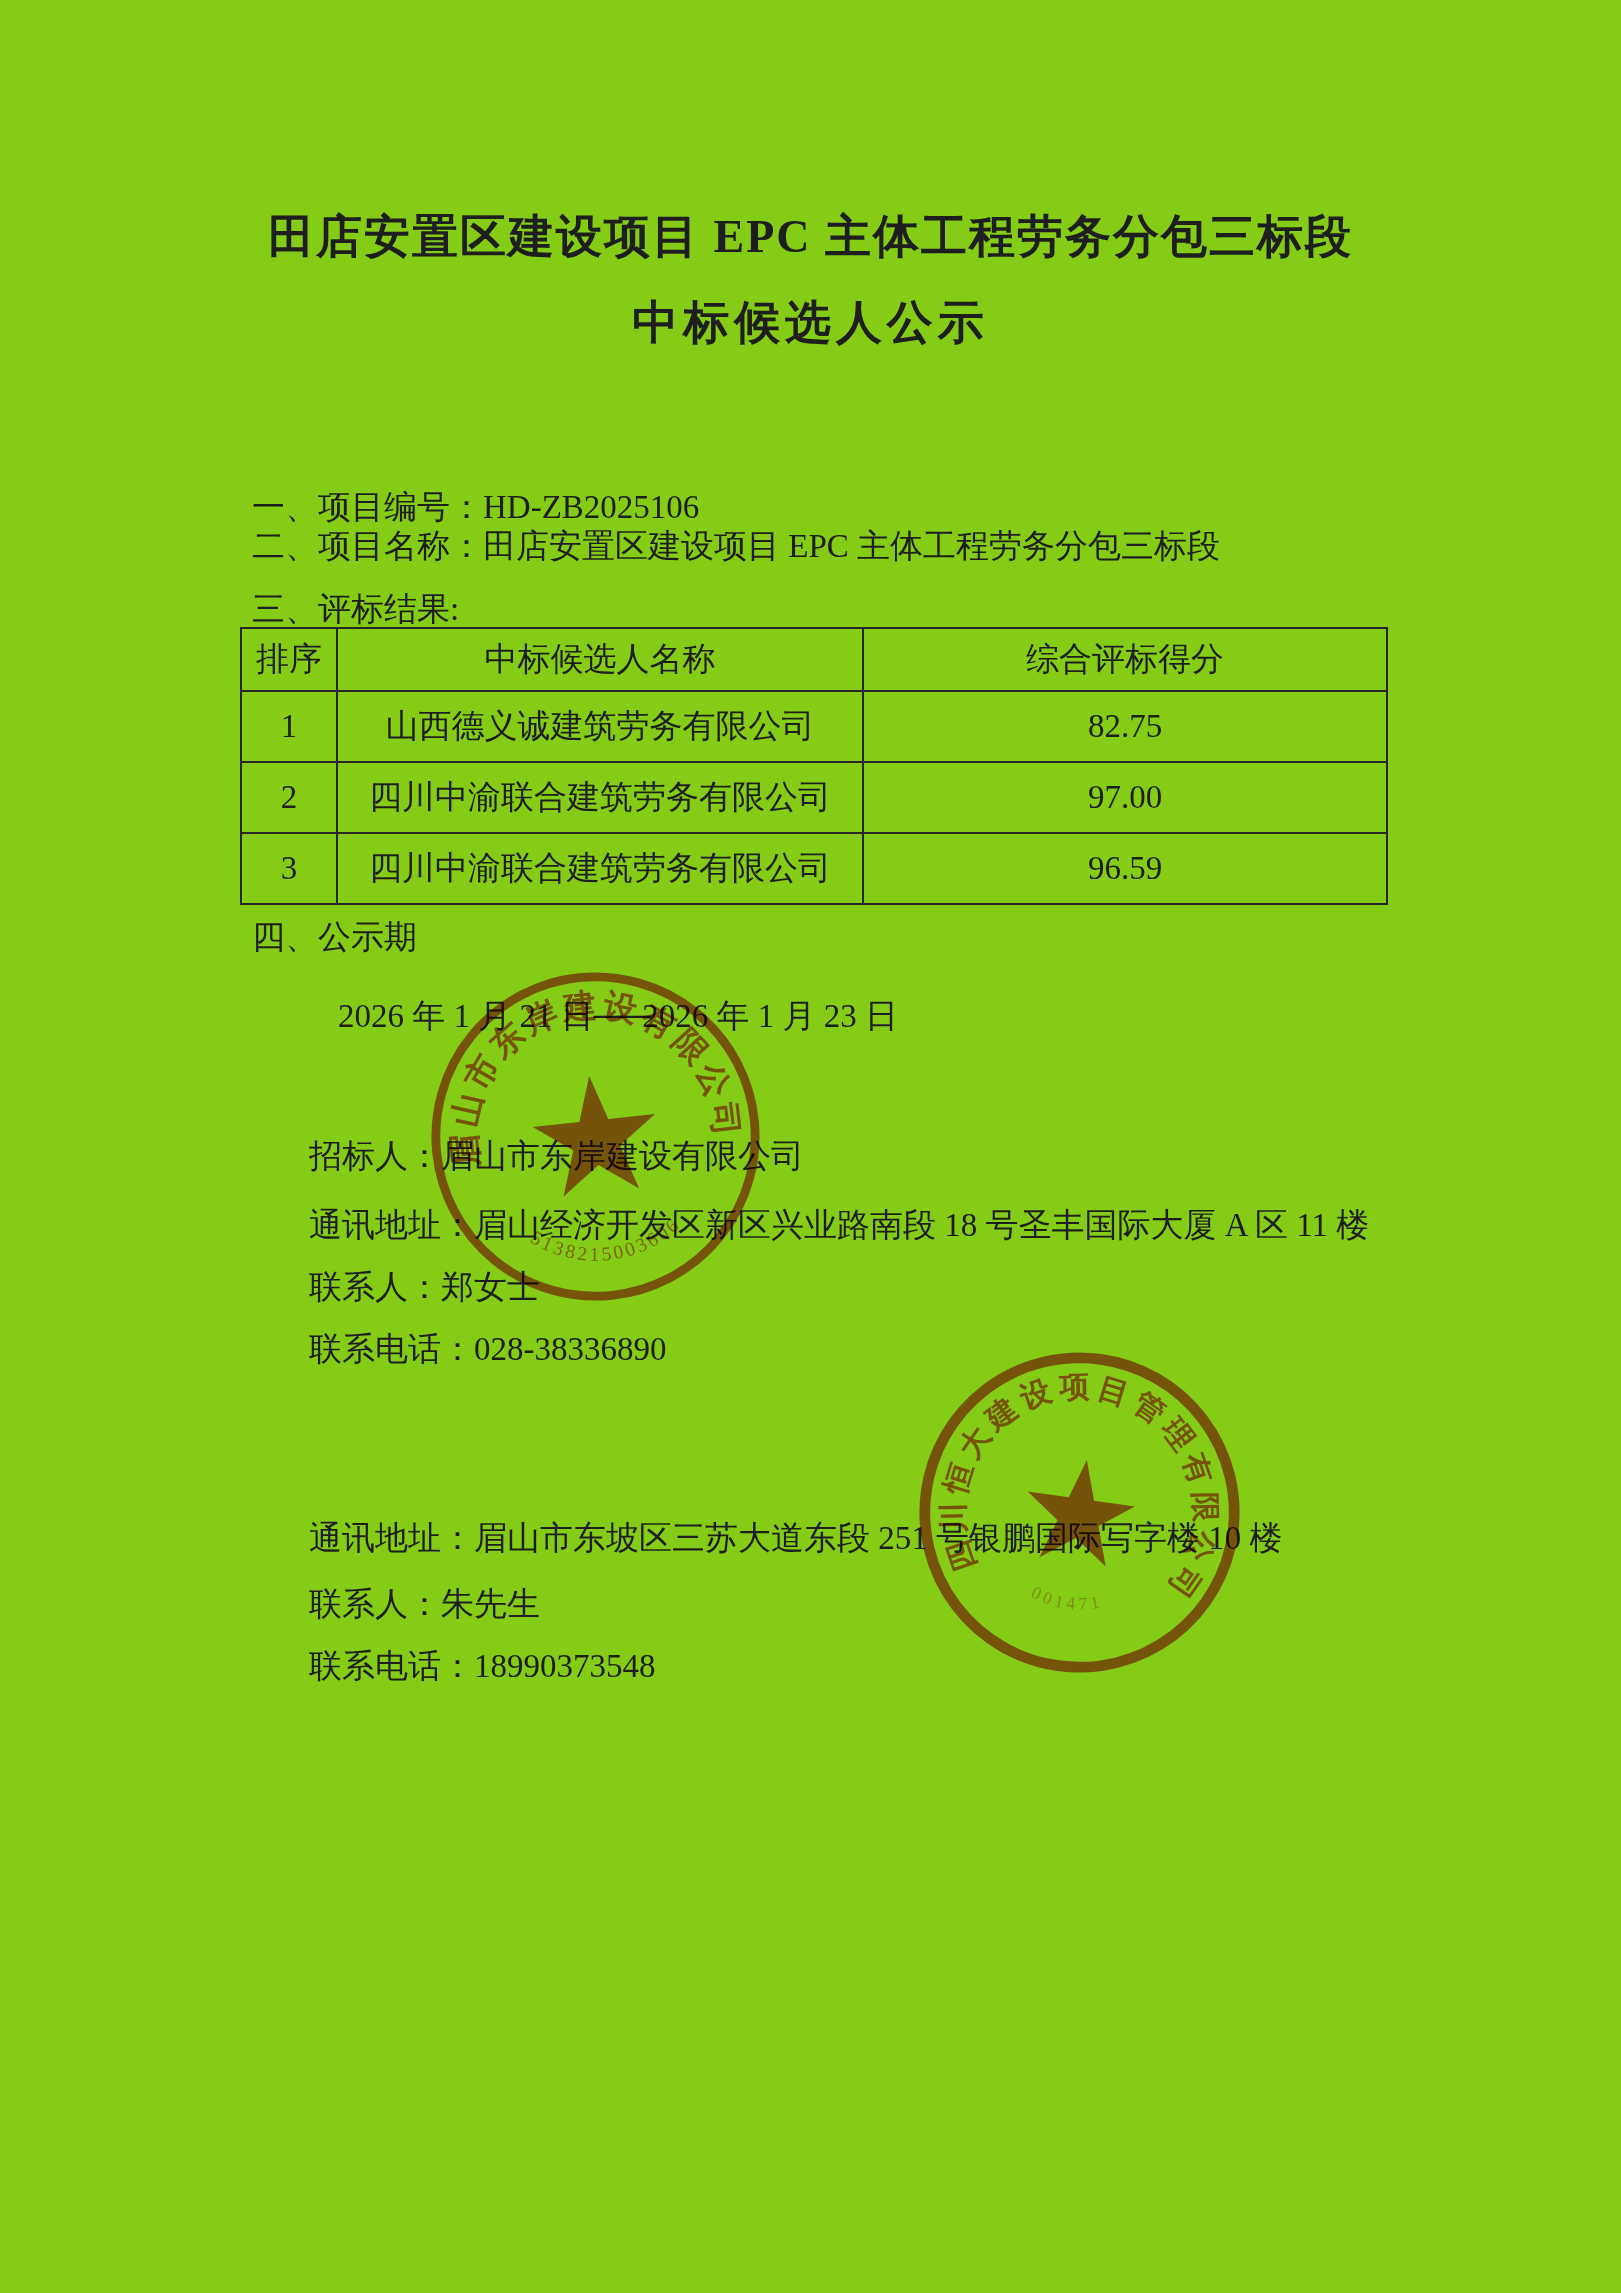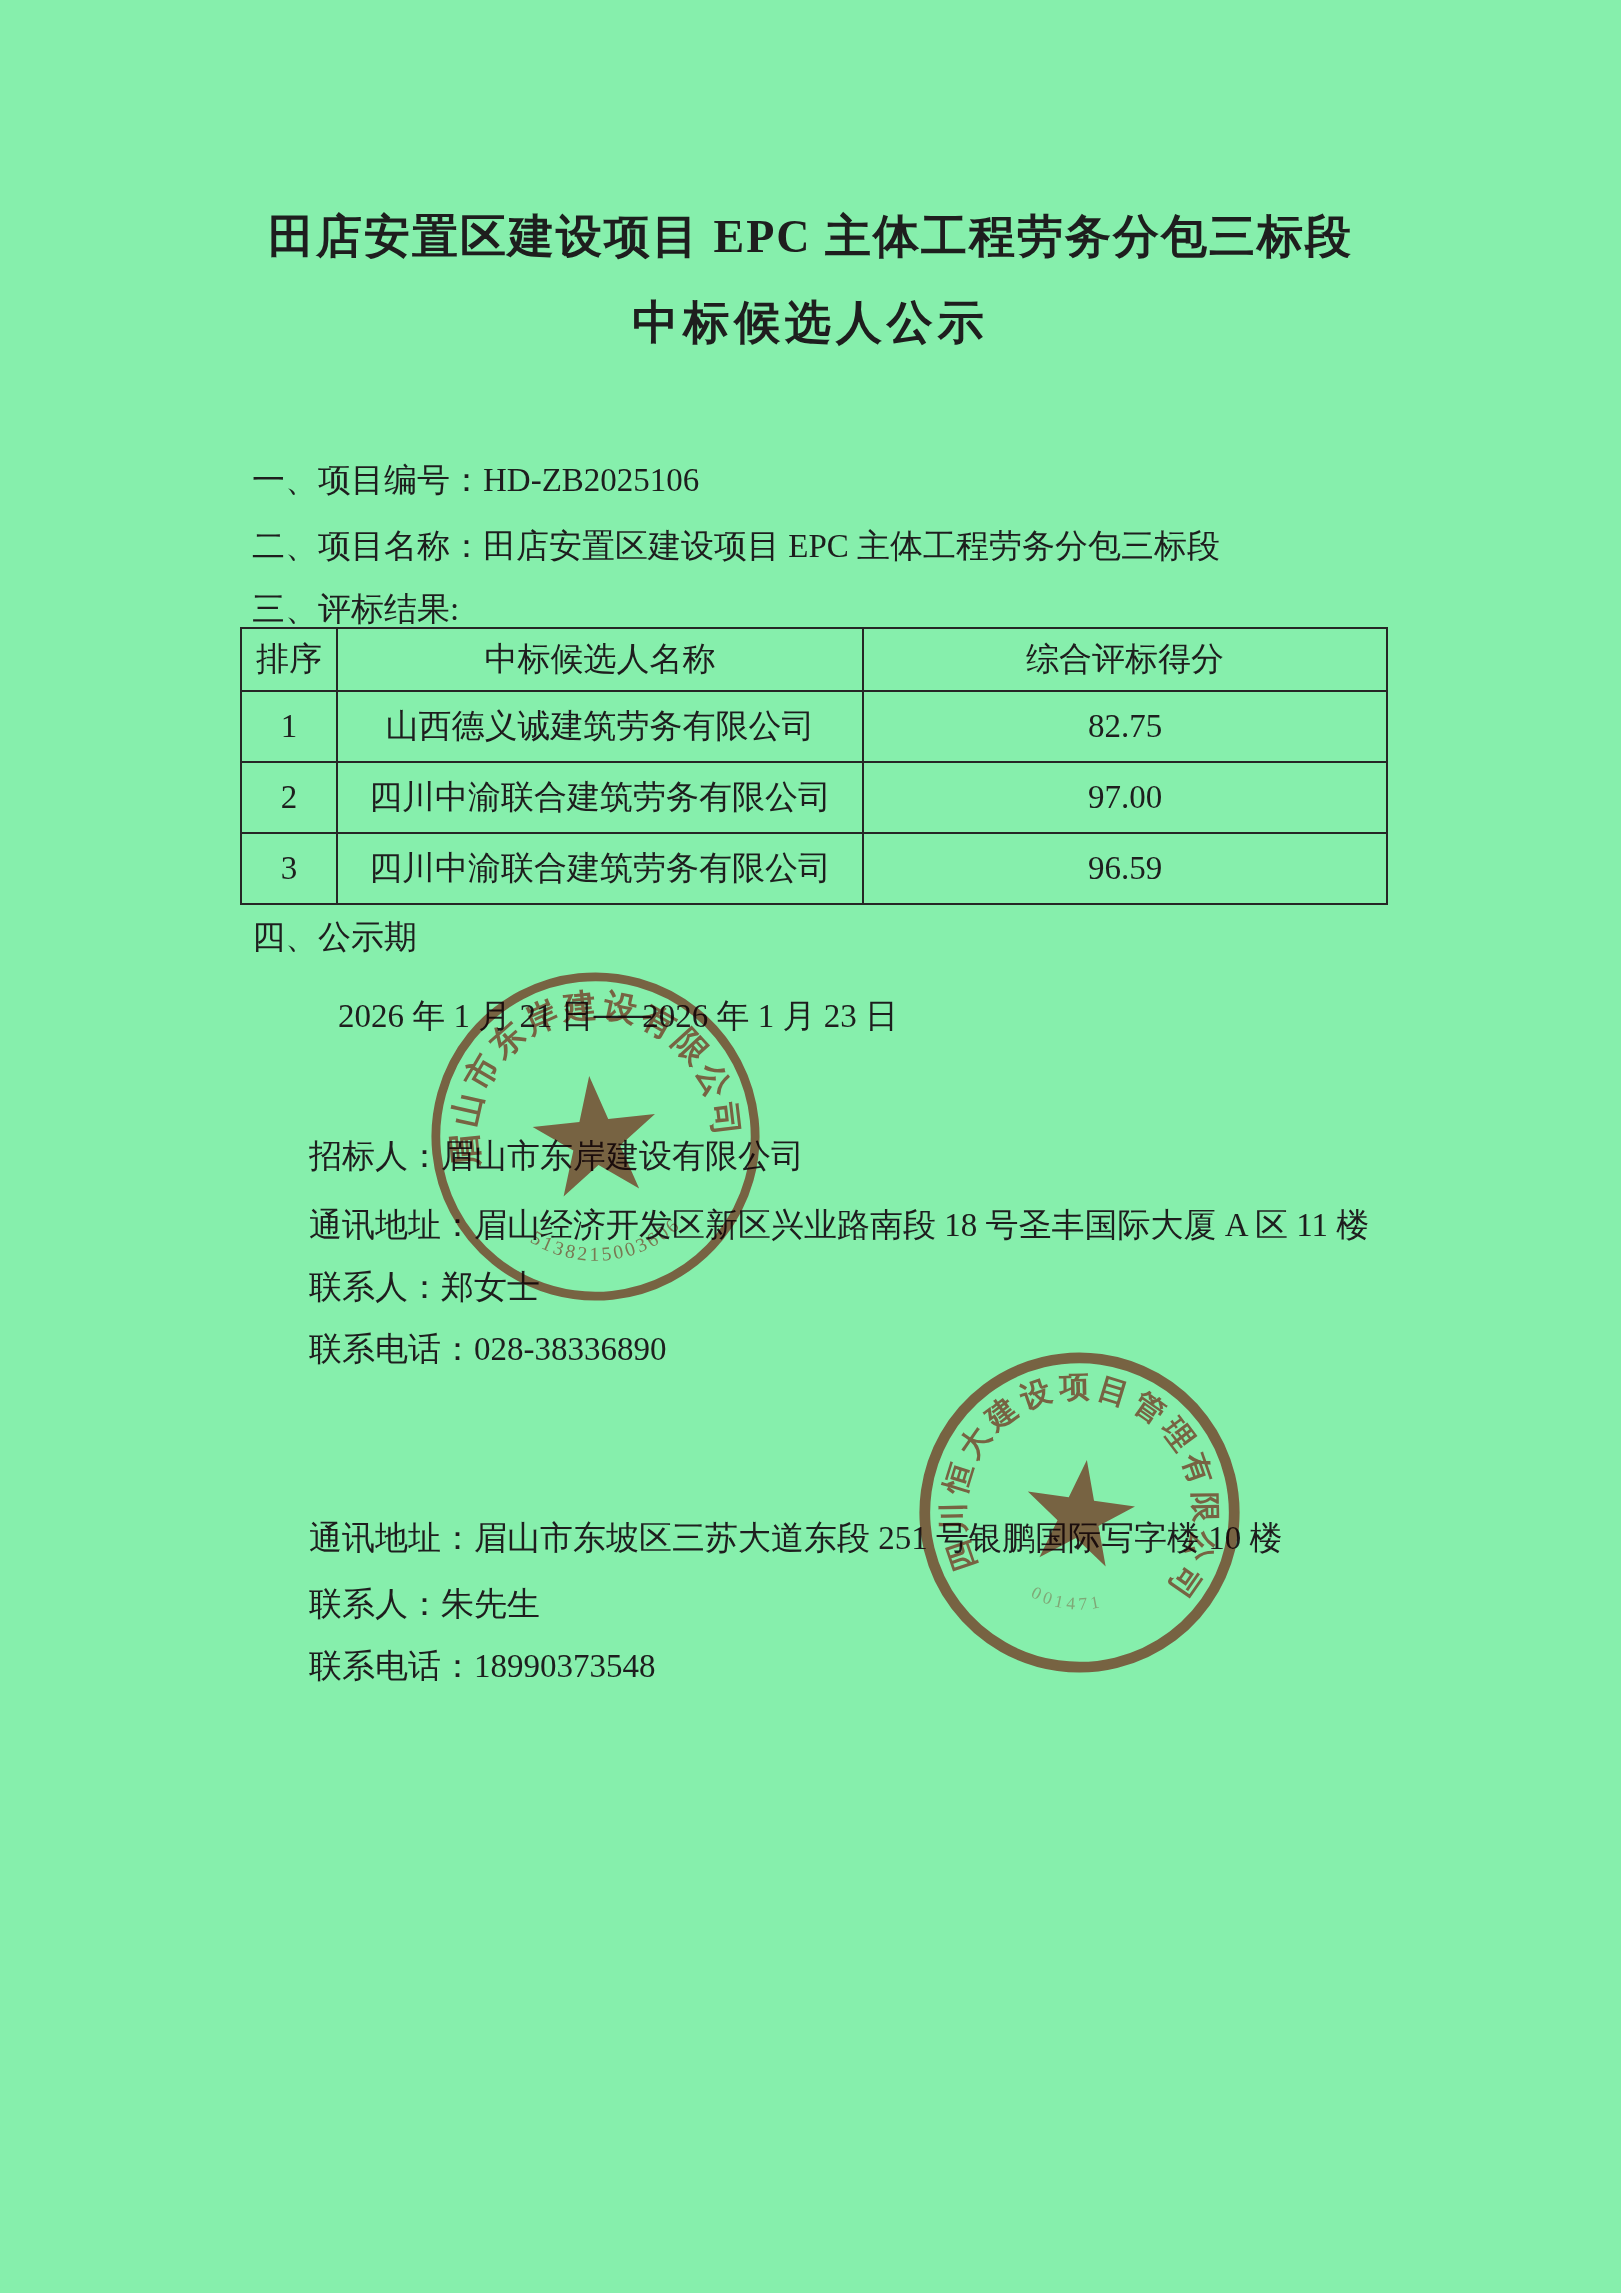--- a/index.html
+++ b/index.html
@@ -1,19 +1,19 @@
 <!DOCTYPE html>
 <html><head>
 <meta charset="utf-8">
 <style>
   html,body{margin:0;padding:0;background:#ffffff;}
   .page{
     position:relative;
     width:1621px;height:2294px;
-    background:#86efac;
+    background:#84cc16;
     font-family:"Liberation Serif","DejaVu Serif",serif;
     color:#1e1e1e;
     overflow:hidden;
   }
   .line{position:absolute;white-space:nowrap;font-size:33px;line-height:43px;}
   .title{
     position:absolute;left:0;width:1621px;text-align:center;
     font-size:46px;font-weight:bold;letter-spacing:2px;white-space:nowrap;
   }
   .label{display:inline;}
@@ -41,21 +41,21 @@
   .stamp svg{display:block;}
 </style>
 </head>
 <body>
 
 <div class="page">
 
   <div class="title" style="top:206px;">田店安置区建设项目 EPC 主体工程劳务分包三标段</div>
   <div class="title" style="top:292px;letter-spacing:4.9px;">中标候选人公示</div>
 
-  <div class="line" style="left:252px;top:459px;">
+  <div class="line" style="left:252px;top:486px;">
     <span class="label">一、项目编号：</span><span class="value">HD-ZB2025106</span>
   </div>
 
   <div class="line" style="left:252px;top:525px;">
     <span class="label">二、项目名称：</span><span class="value">田店安置区建设项目 EPC 主体工程劳务分包三标段</span>
   </div>
 
   <div class="line" style="left:252px;top:588px;">三、评标结果:</div>
 
   <table class="eval-table">

